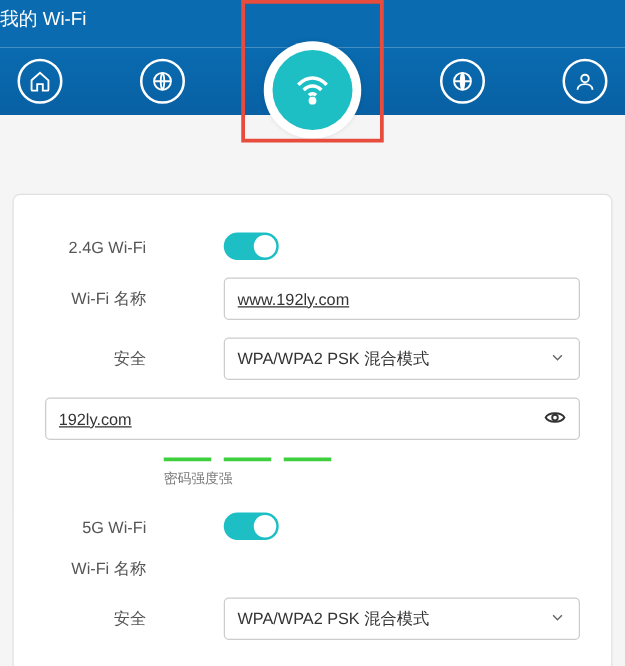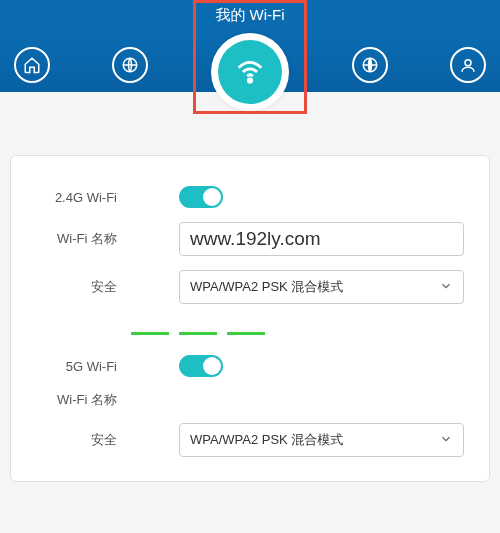--- a/index.html
+++ b/index.html
@@ -4,21 +4,20 @@
 <style>
 * { margin: 0; padding: 0; box-sizing: border-box; font-family: "Microsoft YaHei", Arial, sans-serif; }
 body { width: 500px; height: 533px; background: #f5f5f5; overflow: hidden; }
 
 .header {
   position: relative;
   height: 115px;
   background: #f5f5f5;
 }
 .title {
-  text-align: center;
   color: #fff;
   font-size: 15px;
   padding-top: 6px;
   position: relative;
   z-index: 3;
 }
 .nav-bar {
   position: absolute;
   top: 38px;
   left: 0; right: 0;
@@ -121,23 +120,24 @@
   color: #333;
   display: flex;
   align-items: center;
   justify-content: space-between;
   background: #fff;
 }
 .field input {
   border: none;
   outline: none;
   flex: 1;
-  font-size: 19px;
+  font-size: 13px;
   color: #333;
   background: transparent;
+  text-decoration: underline;
 }
 .chevron {
   color: #666;
   font-size: 12px;
 }
 .eye { cursor: pointer; }
 
 .strength {
   margin-left: 95px;
   margin-bottom: 20px;
@@ -231,28 +231,38 @@
       <span>WPA/WPA2 PSK 混合模式</span>
       <span class="chevron">
         <svg width="14" height="14" viewBox="0 0 24 24" fill="none" stroke="#666" stroke-width="2">
             <path d="M6 9l6 6 6-6"></path>
           </svg>
       </span>
     </div>
   </div>
 
   <div class="row">
+    <div class="field">
+      <input value="192ly.com" style="">
+      <span class="eye">
+        <svg width="18" height="18" viewBox="0 0 24 24" fill="none" stroke="#333" stroke-width="2">
+            <circle cx="12" cy="12" r="3"></circle>
+            <path d="M2 12c3-6 17-6 20 0-3 6-17 6-20 0z"></path>
+          </svg>
+      </span>
+    </div>
   </div>
 
   <div class="strength">
     <div class="strength-bars">
       <div class="bar"></div>
       <div class="bar"></div>
       <div class="bar"></div>
     </div>
+    <div class="strength-text">密码强度强</div>
   </div>
 
   <div class="row">
     <div class="label">5G Wi-Fi</div>
     <div class="toggle"></div>
   </div>
 
   <div class="row">
     <div class="label">Wi-Fi 名称</div>
   </div>

